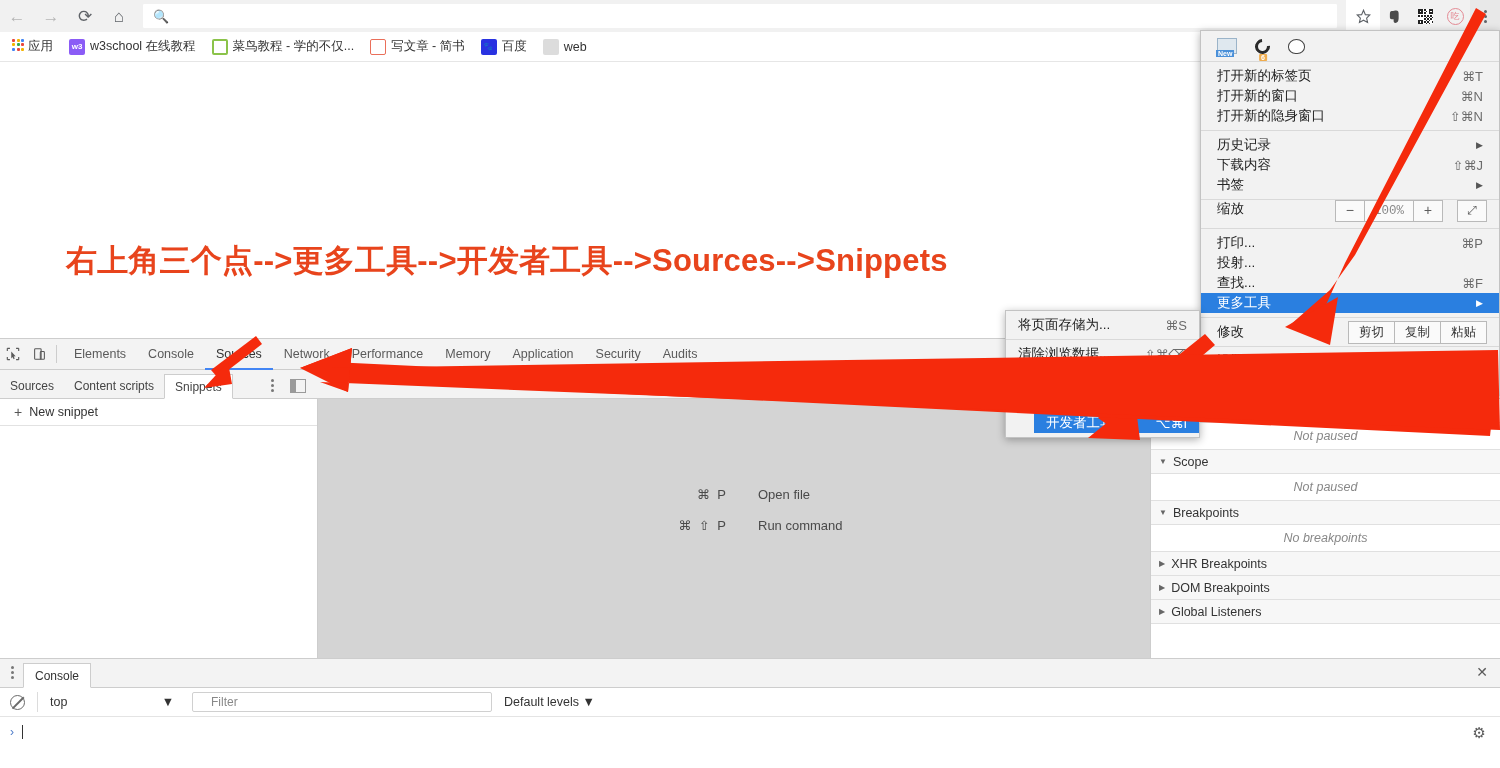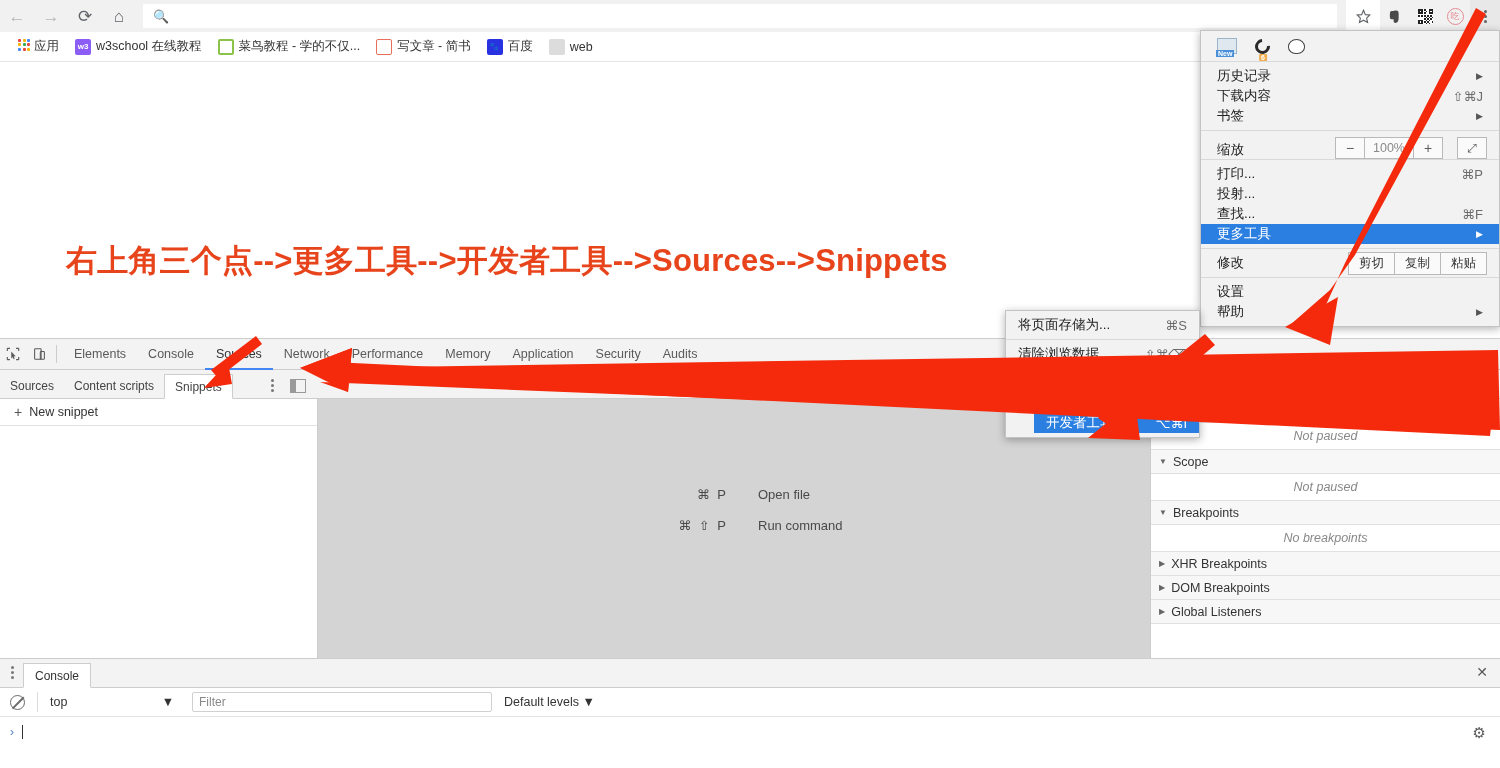--- a/index.html
+++ b/index.html
@@ -36,21 +36,21 @@
     width:17px; height:17px; border:1.4px solid #e48a94; border-radius:50%;
     color:#e48a94; font-size:9px; display:flex; align-items:center; justify-content:center;
   }
   .dots-v { display:flex; flex-direction:column; gap:2px; align-items:center; }
   .dots-v i { width:3px; height:3px; background:#5f6368; border-radius:50%; display:block; }
   .menu-btn { width:30px; height:32px; display:flex; align-items:center; justify-content:center; background:#e8e8e8; }
 
   
   .bookmarks {
     position:absolute; left:0; top:32px; width:1500px; height:30px;
-    background:#fff; display:flex; align-items:center; padding-left:18px;
+    background:#fff; display:flex; align-items:center; padding-left:12px;
     border-bottom:1px solid #e6e6e6;
   }
   .bm { display:flex; align-items:center; margin-right:16px; font-size:12.5px; color:#333; white-space:nowrap; }
   .bm .fav { width:16px; height:16px; margin-right:5px; flex:0 0 auto; border-radius:2px;
     display:flex; align-items:center; justify-content:center; font-size:8px; color:#fff; font-weight:bold; }
   .fav-apps { display:grid; grid-template-columns:repeat(3,3px); grid-template-rows:repeat(3,3px);
     gap:1.5px; width:16px; height:16px; }
   .fav-apps i { width:3px;height:3px;border-radius:1px;display:block; }
   .fav-w3 { background:#8b5cf6; }
   .fav-cn { background:#fff; border:2px solid #8bc34a; border-radius:50%; color:#4a9b3c; }
@@ -116,21 +116,21 @@
     border:1px solid #cdcdcd; border-bottom:1px solid #fff; position:relative; top:1px; color:#333; }
   .dr-close { position:absolute; right:12px; bottom:7px; color:#5a5a5a; font-size:14px; }
   .dr-filterbar { height:29px; display:flex; align-items:center; border-bottom:1px solid #e4e4e4;
     padding:0 10px; position:relative; }
   .no-ic { width:15px;height:15px;border:1.6px solid #6a6a6a;border-radius:50%;position:relative;margin-right:12px; }
   .no-ic:after { content:""; position:absolute; left:-1px; top:6px; width:16px; height:1.6px;
     background:#6a6a6a; transform:rotate(-45deg); }
   .ctx-sel { width:145px; display:flex; align-items:center; justify-content:space-between;
     font-size:12.5px; color:#333; border-left:1px solid #dcdcdc; padding:0 8px 0 12px; height:20px; }
   .filter-input { width:300px; height:20px; border:1px solid #d0d0d0; border-radius:2px;
-    font-size:12px; padding:0 6px; color:#888; display:flex; align-items:center; margin-left:10px; }
+    font-size:12px; padding:0 18px; color:#888; display:flex; align-items:center; margin-left:10px; }
   .levels { margin-left:12px; font-size:12.5px; color:#333; }
   .dr-console { padding:8px 0 0 10px; display:flex; align-items:center; }
   .prompt-arrow { color:#4f7dc9; font-size:12px; margin-right:8px; }
   .caret { width:1px; height:14px; background:#333; display:block; }
   .dr-gear { position:absolute; right:14px; top:36px; color:#5a5a5a; font-size:15px; }
 
   
   .cmenu {
     position:absolute; right:0; top:30px; width:300px; background:#f2f2f2;
     border:1px solid #c3c3c3; box-shadow:0 2px 8px rgba(0,0,0,.3); font-size:13.5px; color:#222;
@@ -148,21 +148,21 @@
     font-size:7px; padding:0 2px; border-radius:1px; transform:rotate(-40deg); }
   .ext-cat { width:17px; height:15px; border:1.3px solid #444; border-radius:50% 50% 45% 45%;
     position:relative; background:#fff; }
   .cm-group { padding:4px 0; border-bottom:1px solid #d9d9d9; }
   .cm-item { height:20px; display:flex; align-items:center; padding:0 16px; justify-content:space-between;
     white-space:nowrap; }
   .cm-item.hl { background:#2a7fe0; color:#fff; }
   .cm-sc { color:#6b6b6b; font-size:13px; margin-left:22px; }
   .cm-arrow { font-size:9px; color:#555; }
   .cm-item.hl .cm-arrow { color:#fff; }
-  .cm-zoom { height:28px; display:flex; align-items:flex-end; padding:0 12px 0 16px; justify-content:space-between; }
+  .cm-zoom { height:28px; display:flex; align-items:flex-start; padding:0 12px 0 16px; justify-content:space-between;font-family:Liberation Mono, monospace; }
   .zbtns { display:flex; align-items:center; gap:0; }
   .zbtn { width:30px; height:22px; border:1px solid #b9b9b9; background:#fafafa;
     display:flex; align-items:center; justify-content:center; font-size:14px; color:#5c5c5c; }
   .zval { width:48px; height:22px; border:1px solid #b9b9b9; border-left:0; border-right:0;
     background:#fafafa; display:flex; align-items:center; justify-content:center; font-size:12.5px; color:#8a8a8a; }
   .zfull { width:30px; height:22px; border:1px solid #b9b9b9; background:#fafafa; margin-left:14px;
     display:flex; align-items:center; justify-content:center; font-size:12px; color:#5c5c5c; }
   .cm-edit { height:28px; display:flex; align-items:center; padding:0 12px 0 16px; justify-content:space-between; }
   .ebtns { display:flex; }
   .ebtn { padding:2px 10px; border:1px solid #b9b9b9; background:#fafafa; font-size:12.5px;
@@ -420,20 +420,34 @@
     <div class="cm-icons">
       <span class="ext-new">
         <b>New</b>
       </span>
       <span class="ext-ring">
         <b>6</b>
       </span>
       <span class="ext-cat"></span>
     </div>
 
+    <div class="cm-group">
+      <div class="cm-item">
+        <span>打开新的标签页</span>
+        <span class="cm-sc">⌘T</span>
+      </div>
+      <div class="cm-item">
+        <span>打开新的窗口</span>
+        <span class="cm-sc">⌘N</span>
+      </div>
+      <div class="cm-item">
+        <span>打开新的隐身窗口</span>
+        <span class="cm-sc">⇧⌘N</span>
+      </div>
+    </div>
 
     <div class="cm-group">
       <div class="cm-item">
         <span>历史记录</span>
         <span class="cm-arrow">▶</span>
       </div>
       <div class="cm-item">
         <span>下载内容</span>
         <span class="cm-sc">⇧⌘J</span>
       </div>

